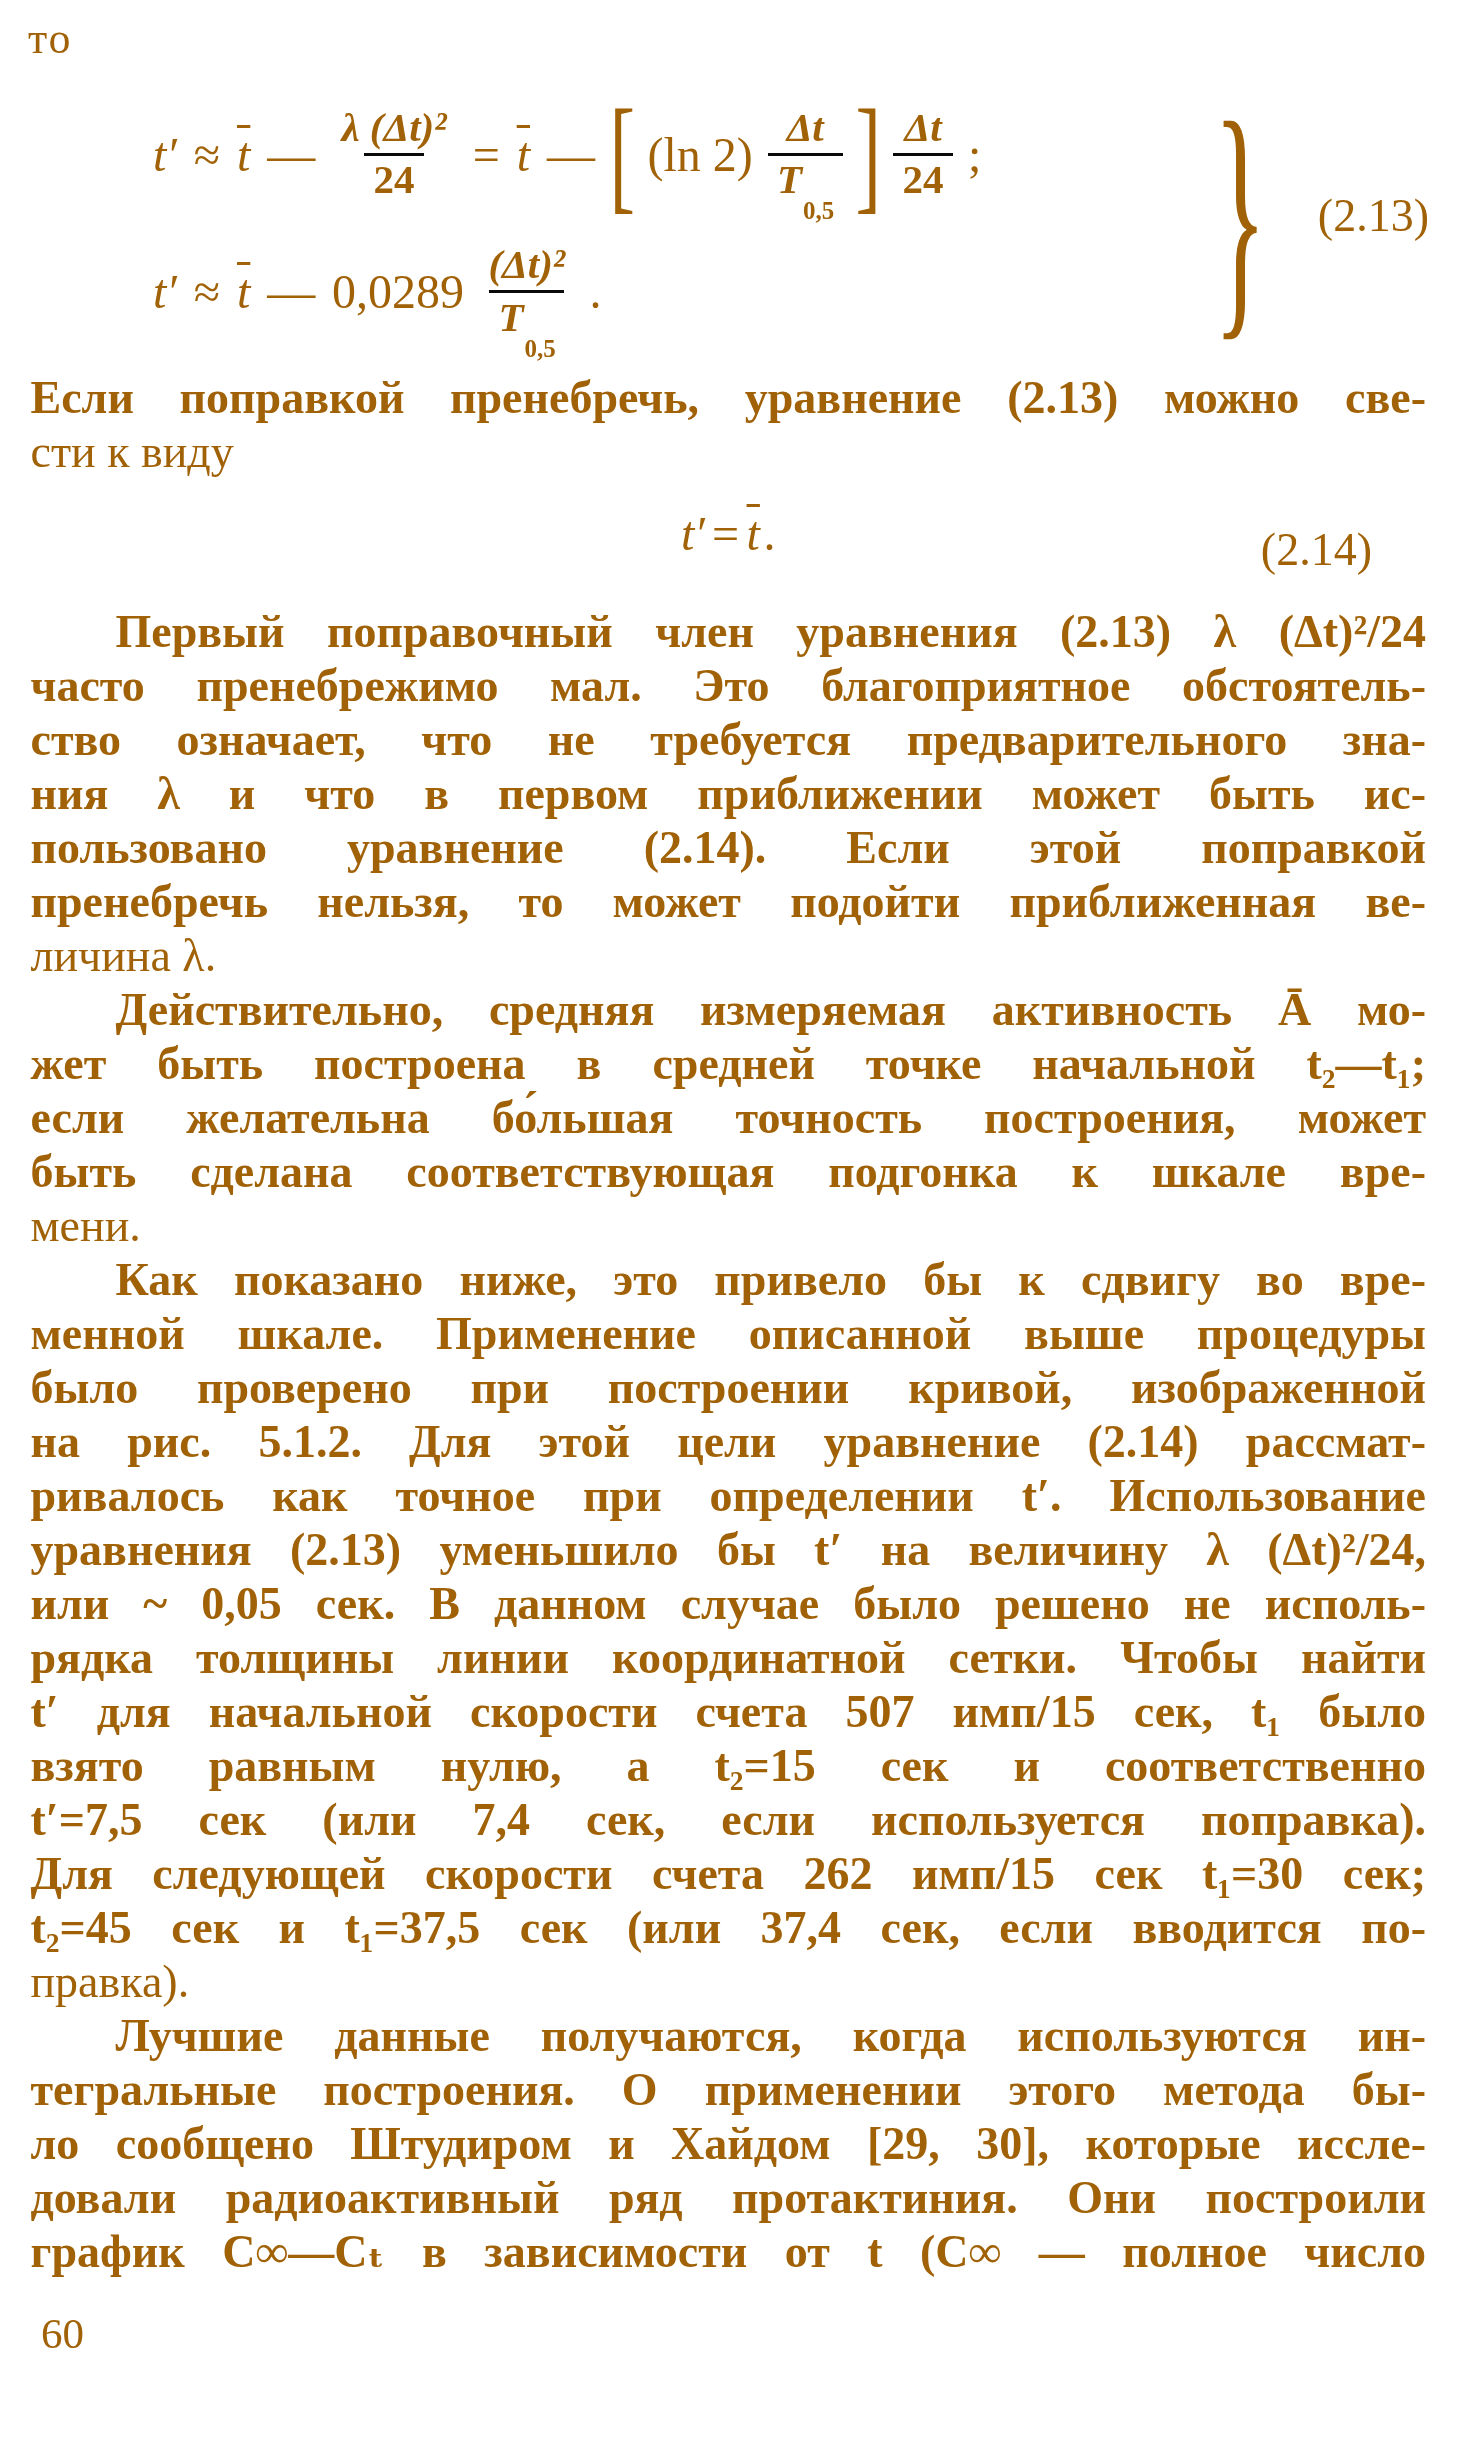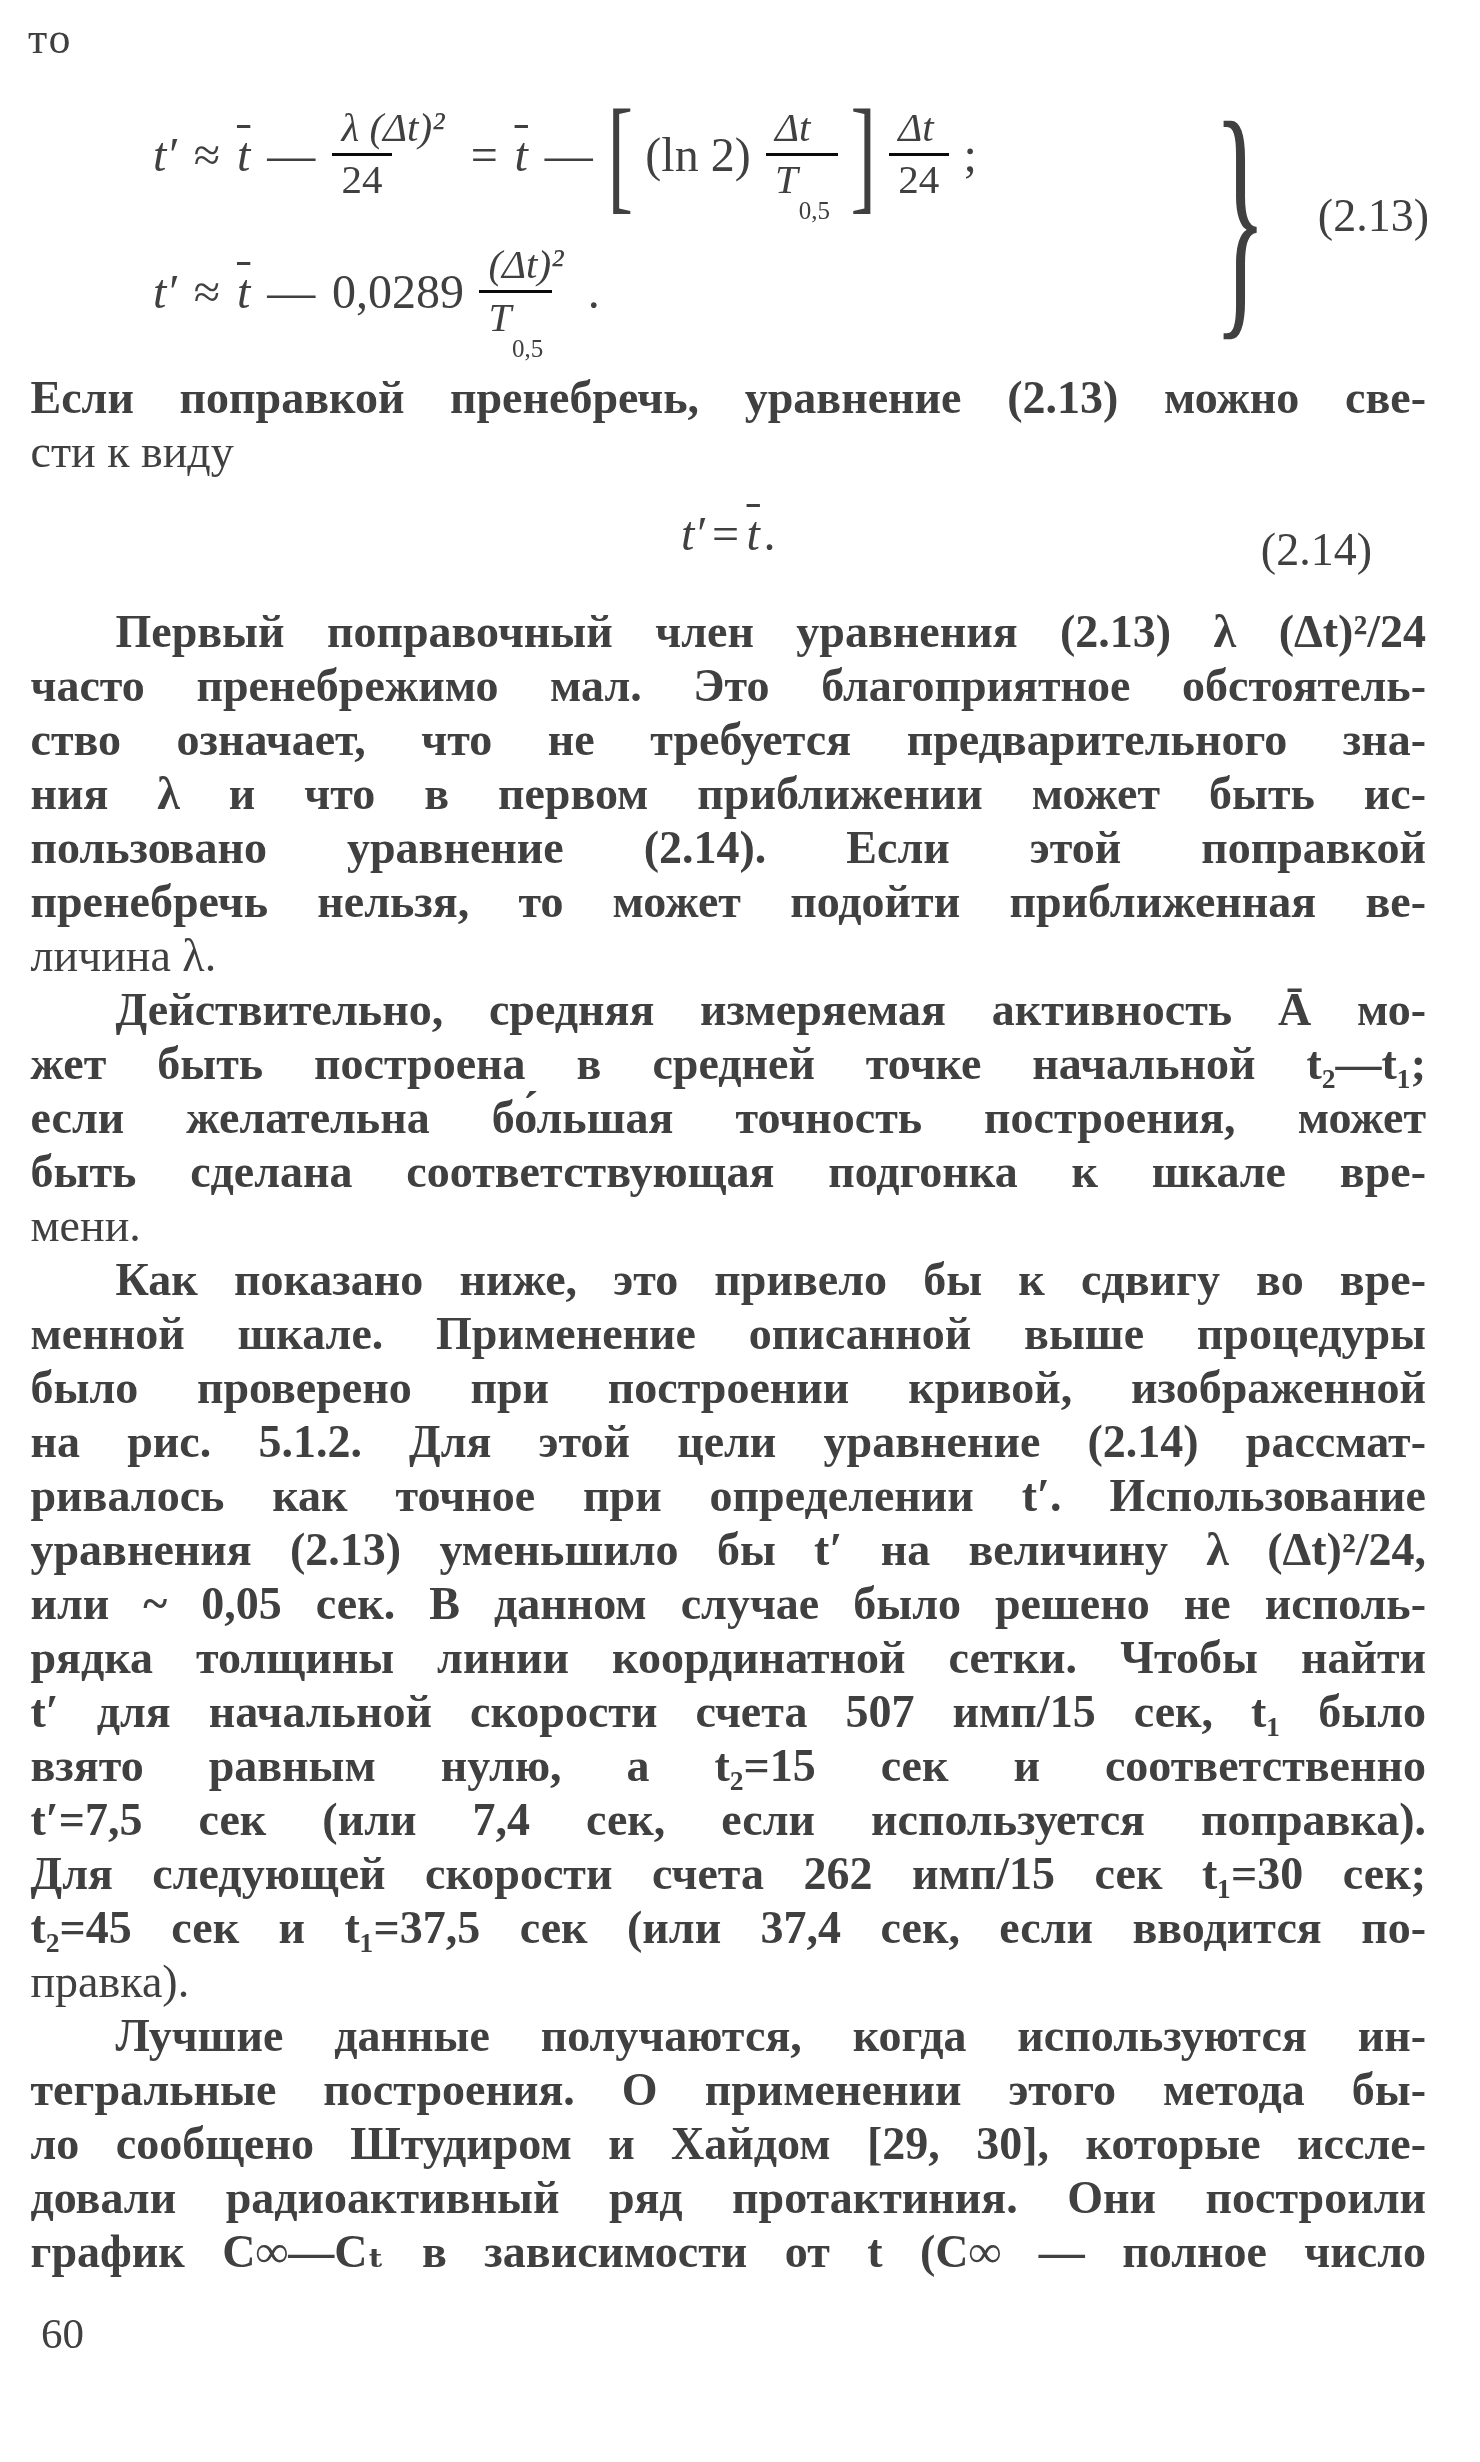--- a/index.html
+++ b/index.html
@@ -1,21 +1,21 @@
 <!DOCTYPE html>
 <html style="font-size:15px"><head>
 <meta charset="utf-8">
 <style>
   html, body { margin: 0; padding: 0; background: #fff; }
   .page {
     position: relative;
     width: 1480px;
     height: 2462px;
     background: #ffffff;
-    color: #404040;
+    color: #a16207;
     font-family: "Liberation Serif", "DejaVu Serif", "DejaVu Sans", serif;
     overflow: hidden;
   }
   .lead-word {
     font-size: 44px;
     line-height: 48px;
     padding: 15px 0 0 28px;
     letter-spacing: 1.9px;
   }
   
@@ -33,23 +33,24 @@
     display: flex;
     align-items: center;
     margin: 20.4px 51px 0 153px;
   }
   .eq-col { flex: 1; display: flex; flex-direction: column; gap: 24px; }
   .eq-line { display: flex; align-items: center; gap: 15px; font-size: 48px; }
   .op { padding: 0 1.9px; }
   .frac {
     display: inline-flex;
     flex-direction: column;
-    align-items: flex-start;
+    align-items: center;
     font-size: 41px;
     line-height: 1.12;
+    font-weight: bold;
   }
   .frac .num { padding: 0 9.3px 1.9px; }
   .frac .den { border-top: 3.7px solid #0a0a0a; padding: 1.9px 9.3px 0; }
   .tsub { font-size: 25px; line-height: 1; position: relative; top: 26px; left: 0.9px; }
   .bigbr {
     font-size: 128px;
     line-height: 1;
     font-weight: 300;
     transform: scaleX(0.6);
     margin: 0 -11px;

